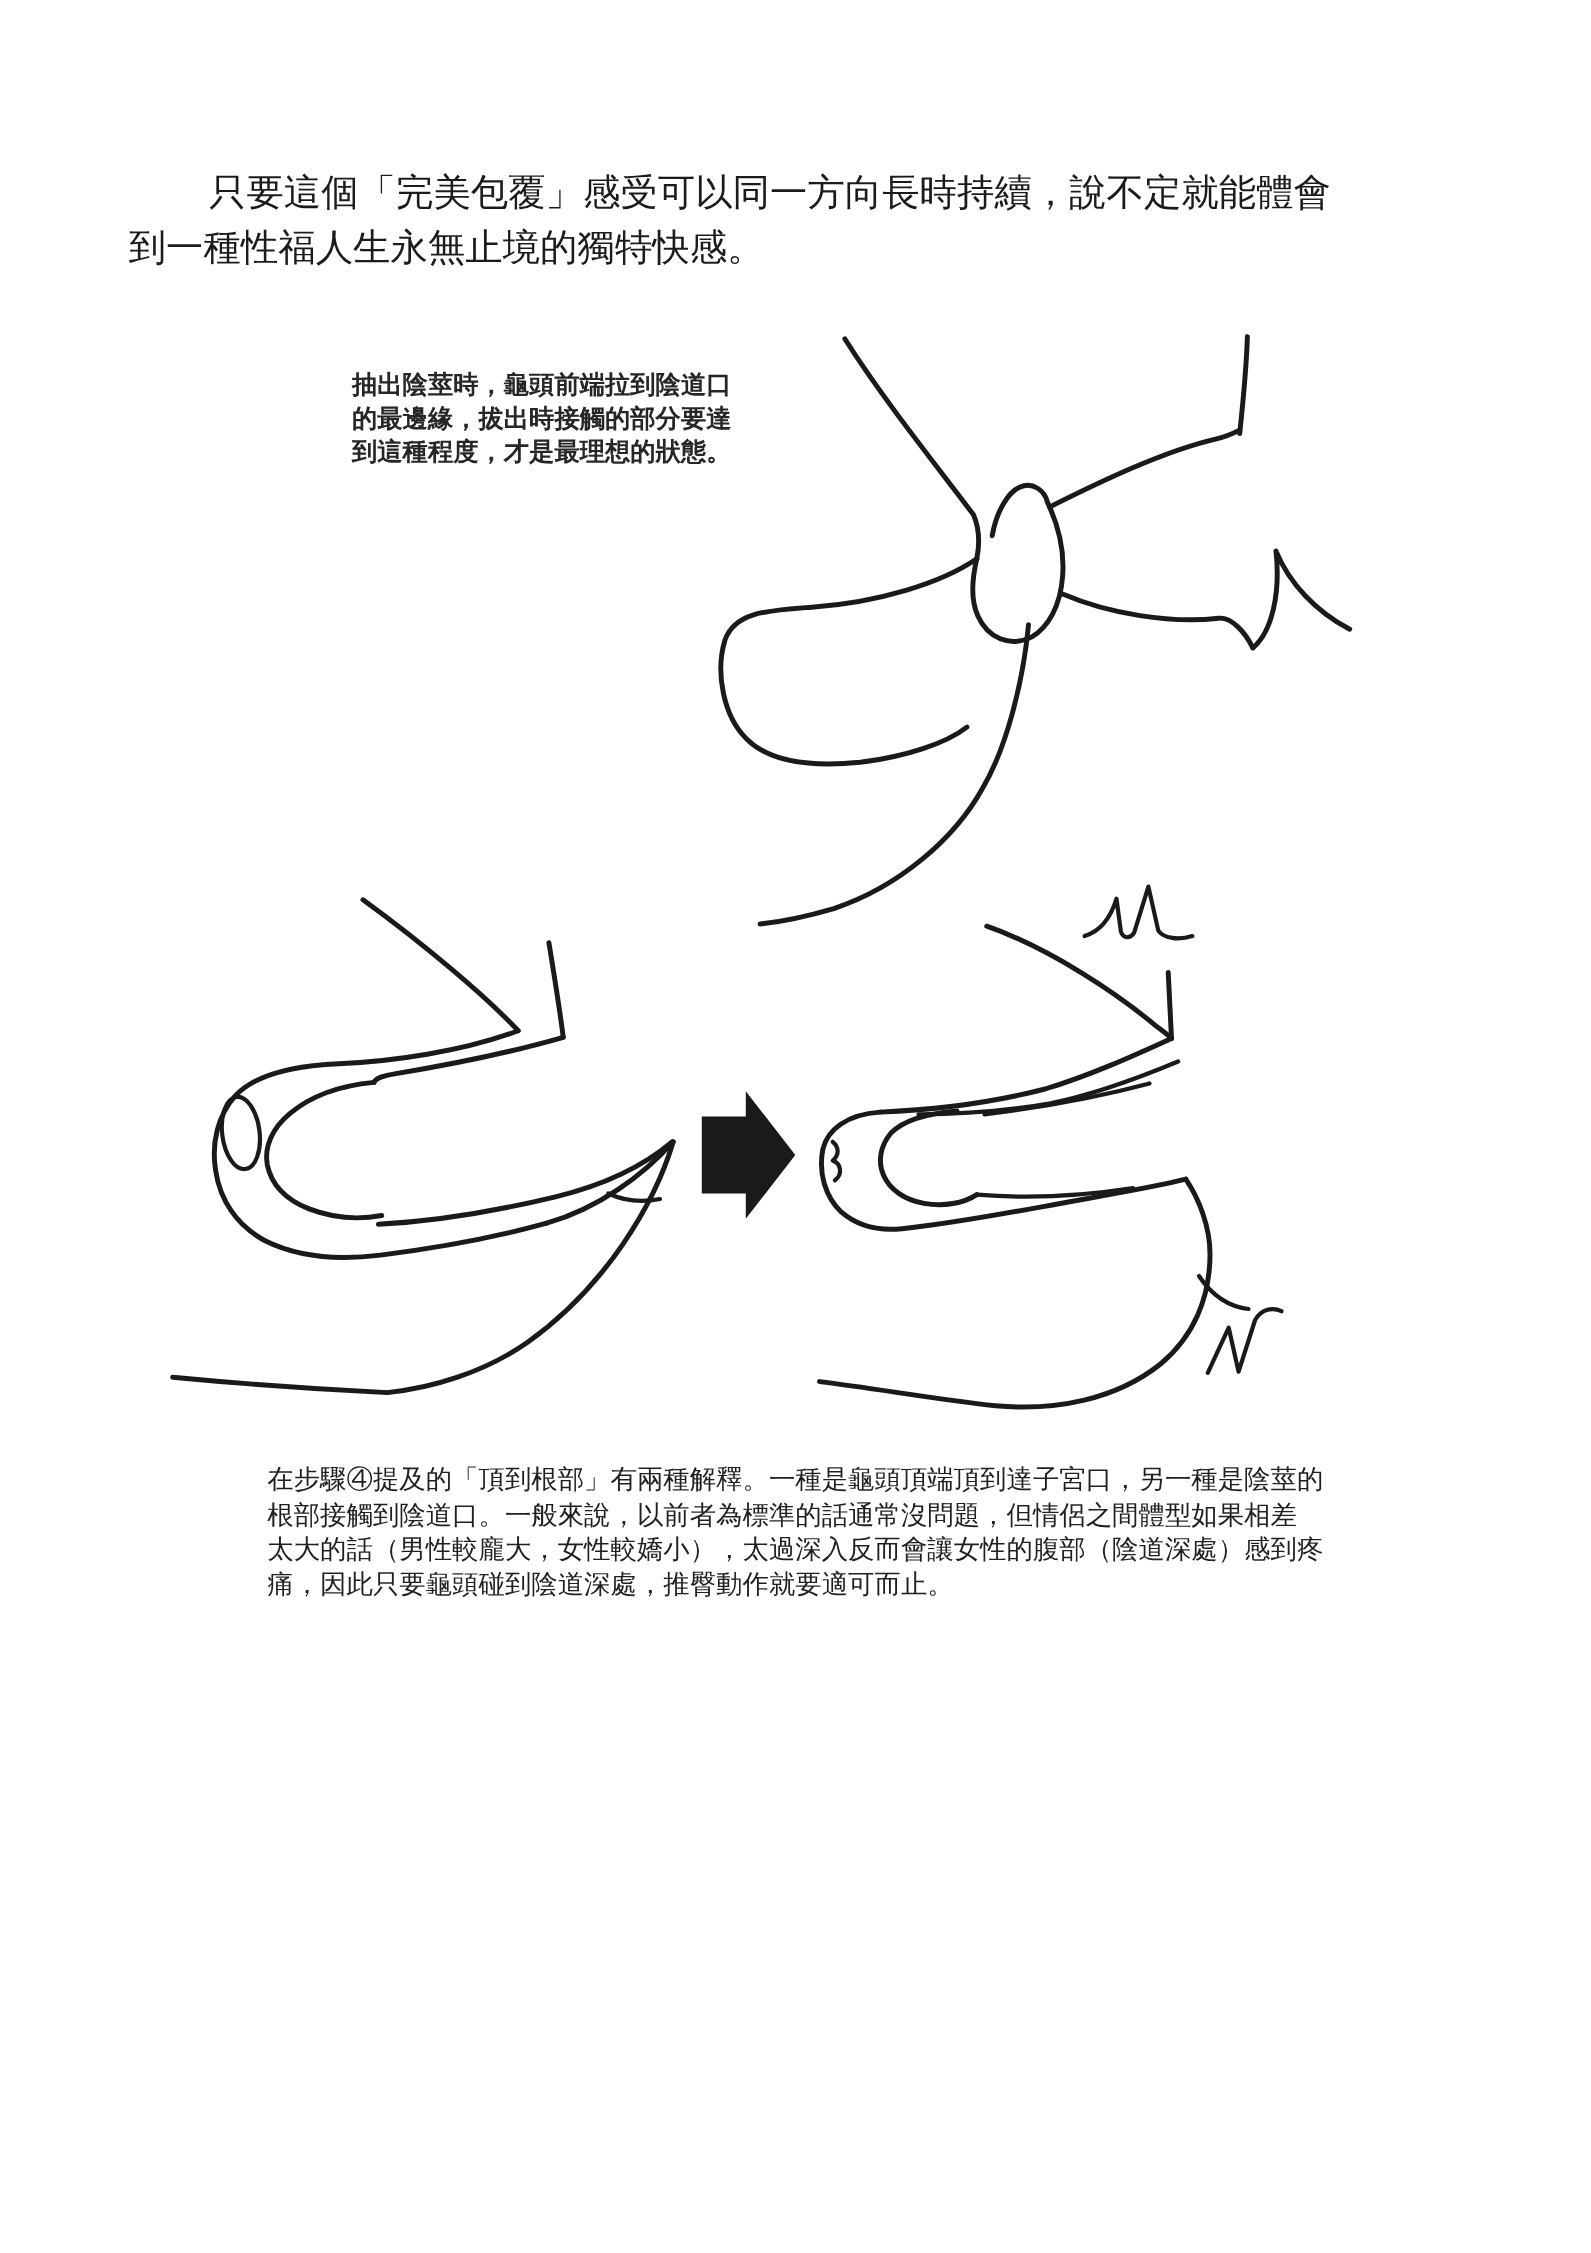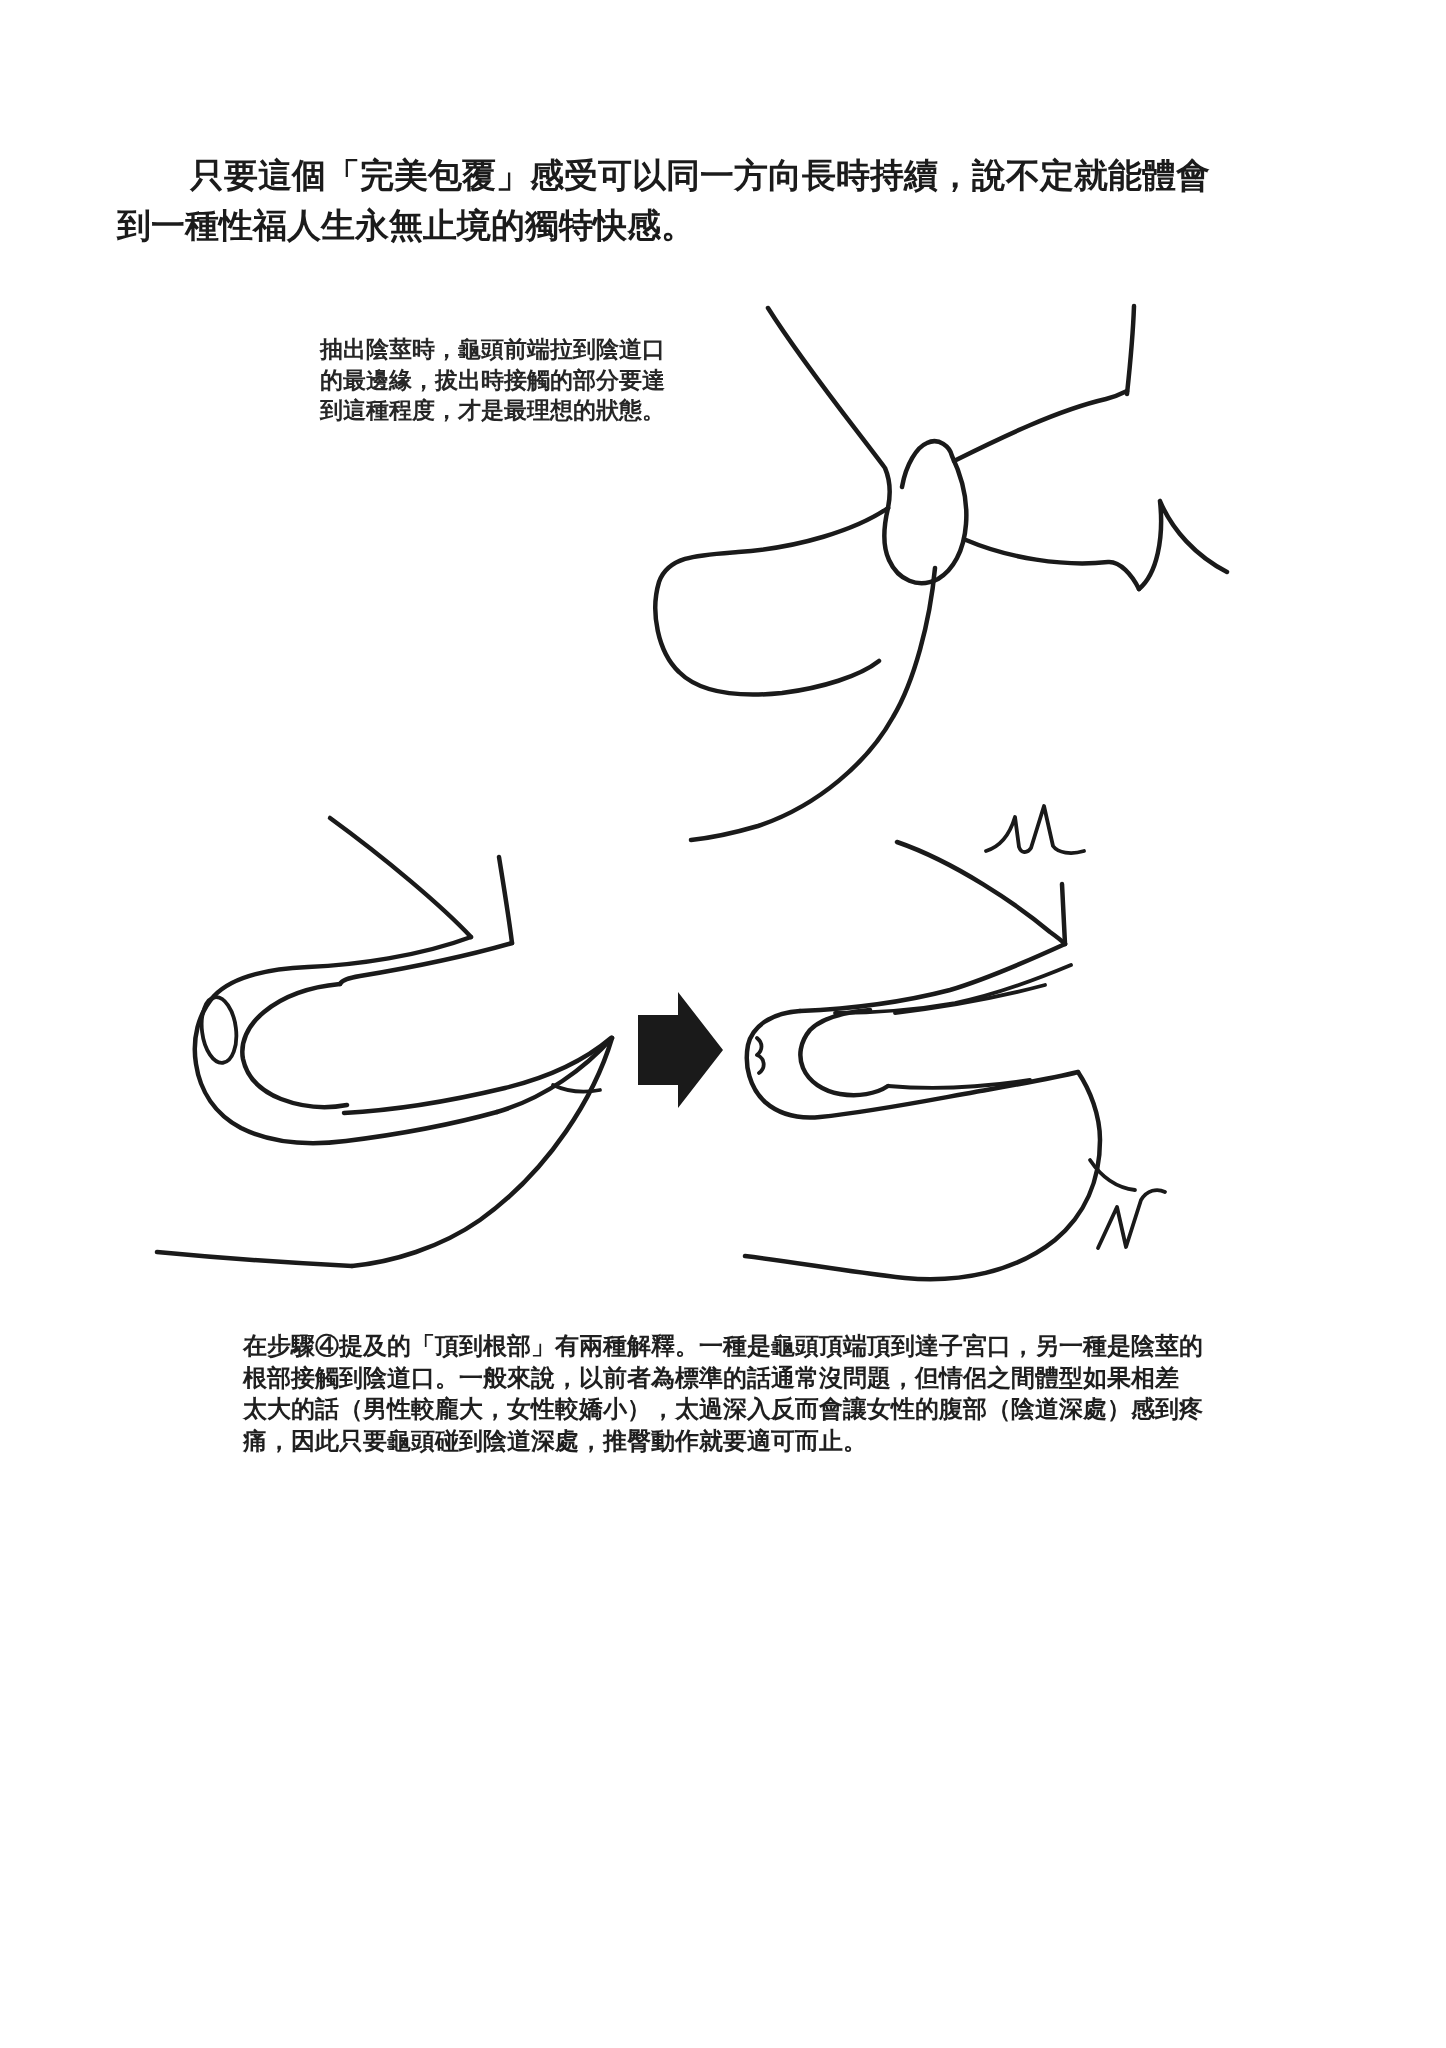--- a/index.html
+++ b/index.html
@@ -5,34 +5,34 @@
   html,body{margin:0;padding:0;}
   body{
     width:1446px;height:2048px;position:relative;
     background:#ffffff;
     font-family:"Liberation Sans",sans-serif;
     color:#1b1b1b;
     overflow:hidden;
   }
   .intro{
     position:absolute;left:117px;top:116px;width:1110px;
-    font-size:34px;line-height:50px;font-weight:700;
+    font-size:34px;line-height:50px;font-weight:400;
     letter-spacing:0px;
     text-indent:73px;
     white-space:pre-line;
   }
   .figcaption{
     position:absolute;left:320px;top:334px;width:370px;
     font-size:23px;line-height:30.5px;font-weight:700;
     color:#262626;
     white-space:pre-line;
   }
   .note{
     position:absolute;left:243px;top:1306px;width:985px;
-    font-size:24px;line-height:31.7px;font-weight:700;
+    font-size:24px;line-height:31.7px;font-weight:400;
     color:#1f1f1f;
     white-space:pre-line;
   }
   svg.lineart{
     position:absolute;left:0;top:0;
   }
   .stroke{
     fill:none;stroke:#1a1a1a;stroke-width:4.5;
     stroke-linecap:round;stroke-linejoin:round;
   }

